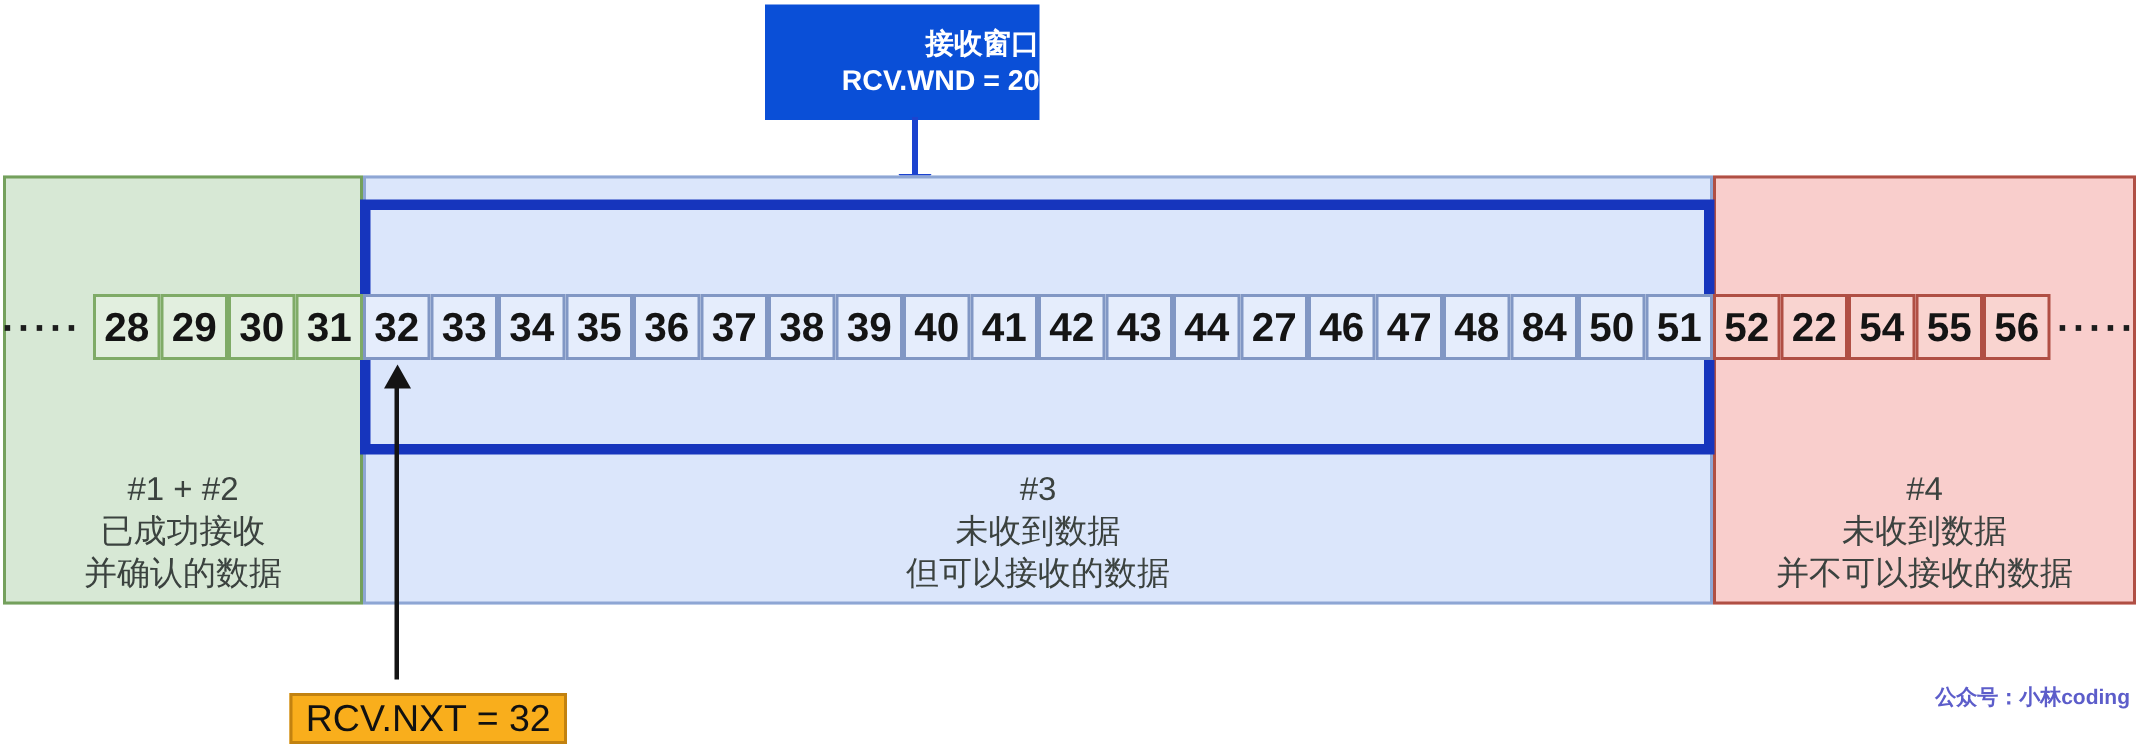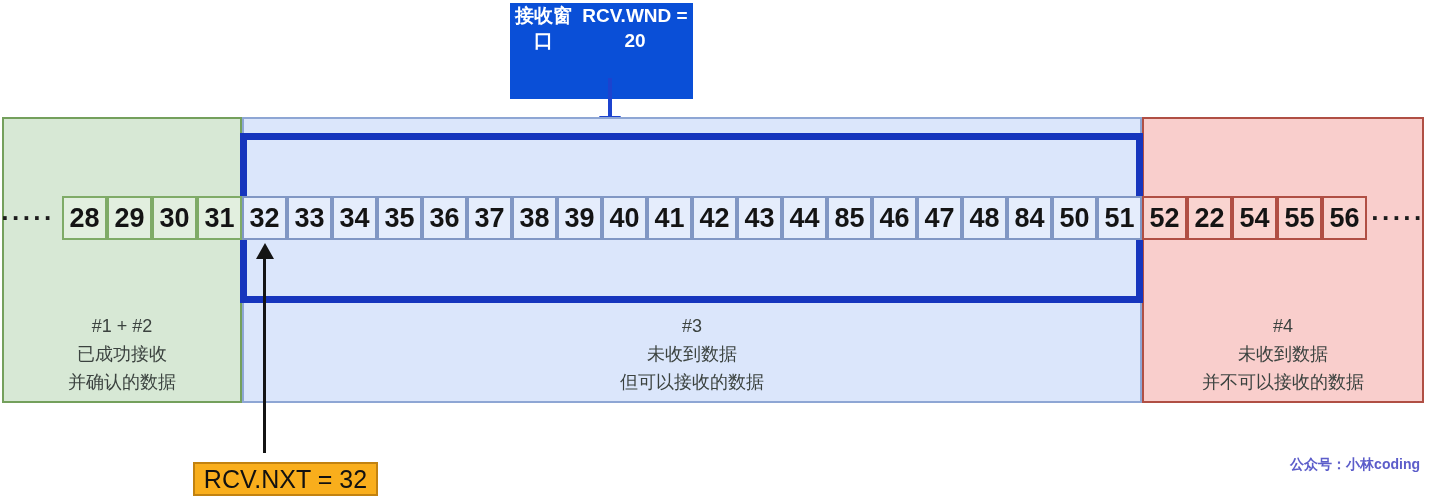--- a/index.html
+++ b/index.html
@@ -5,44 +5,44 @@
   html,body{margin:0;padding:0;background:#fff;}
   #stage{
     position:relative;
     width:1429px;height:498px;
     background:#fff;
     overflow:hidden;
     font-family:"Liberation Sans","DejaVu Sans",sans-serif;
   }
   
   .top-box{
-    position:absolute;left:510px;top:3px;width:183px;height:96px;
+    position:absolute;left:510px;top:3px;width:183px;height:77px;
     background:var(--box-blue,#0a4fd7);
-    color:#fff;display:flex;flex-direction:row;align-items:flex-start;justify-content:center;
+    color:#fff;display:flex;flex-direction:column;align-items:flex-end;justify-content:center;
     font-size:19px;font-weight:700;line-height:25px;text-align:center;
   }
   
   .arrow-blue-line{
     position:absolute;left:608px;top:78px;width:4px;height:40px;
     background:var(--arrow-blue,#1c43cf);
   }
   .arrow-blue-head{
     position:absolute;left:599px;top:116px;width:0;height:0;
     border-left:11px solid transparent;border-right:11px solid transparent;
     border-top:18px solid var(--arrow-blue,#1c43cf);
   }
   
   .region{position:absolute;top:117px;height:286px;box-sizing:border-box;z-index:1;}
   .region.green{left:2px;width:240px;background:var(--green-fill,#d7e8d5);border:2px solid var(--green-border,#74a05c);}
   .region.blue{left:242px;width:900px;background:var(--blue-fill,#dbe6fb);border:2px solid var(--blue-border,#8ea6d4);}
   .region.red{left:1142px;width:282px;background:var(--red-fill,#f9cecc);border:2px solid var(--red-border,#b04f44);}
   .region-label{
     position:absolute;top:193px;left:0;right:0;
     text-align:center;color:var(--label-text,#3b423f);
-    font-size:18px;line-height:28px;
+    font-size:22px;line-height:28px;
   }
   
   .window-frame{
     position:absolute;left:240px;top:133px;width:903px;height:170px;
     box-sizing:border-box;border:7px solid var(--window-border,#1635bd);
     z-index:2;background:transparent;
   }
   
   .seq-row{
     position:absolute;left:62px;top:196px;height:61px;
@@ -134,21 +134,21 @@
       <div class="cell blue">35</div>
       <div class="cell blue">36</div>
       <div class="cell blue">37</div>
       <div class="cell blue">38</div>
       <div class="cell blue">39</div>
       <div class="cell blue">40</div>
       <div class="cell blue">41</div>
       <div class="cell blue">42</div>
       <div class="cell blue">43</div>
       <div class="cell blue">44</div>
-      <div class="cell blue">85</div>
+      <div class="cell blue">27</div>
       <div class="cell blue">46</div>
       <div class="cell blue">47</div>
       <div class="cell blue">48</div>
       <div class="cell blue">84</div>
       <div class="cell blue">50</div>
       <div class="cell blue">51</div>
       <div class="cell red">52</div>
       <div class="cell red">22</div>
       <div class="cell red">54</div>
       <div class="cell red">55</div>

